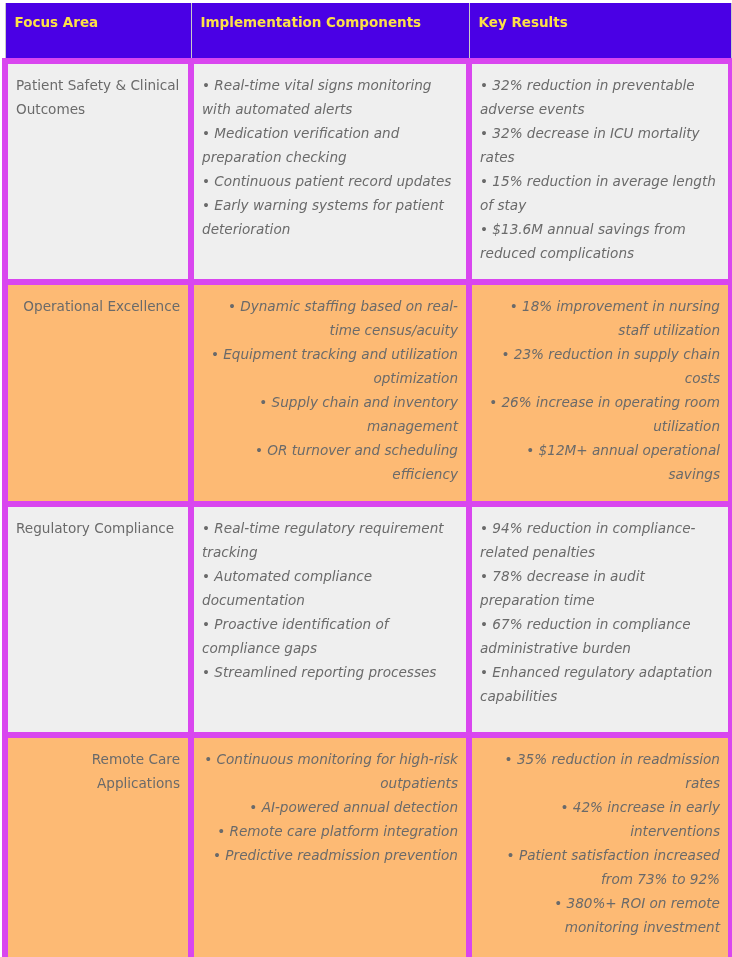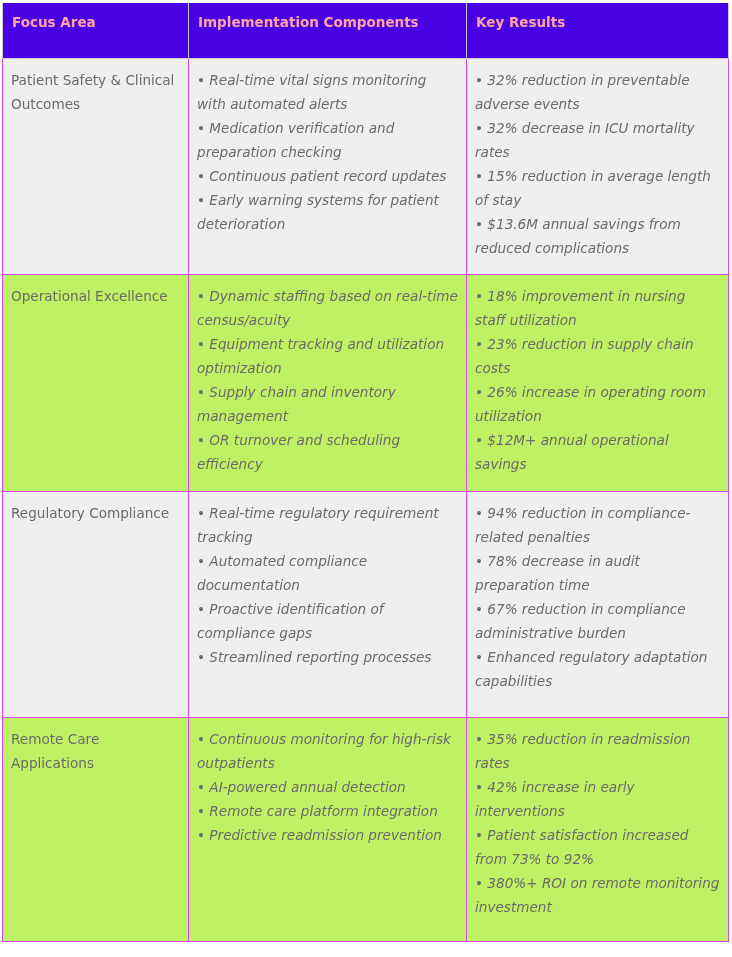--- a/index.html
+++ b/index.html
@@ -1,24 +1,24 @@
 <!DOCTYPE html>
 <html><head>
 <meta charset="utf-8">
 <style>
   html, body { margin:0; padding:0; background:#fff; }
   body { width:732px; height:957px; overflow:hidden; font-family:"DejaVu Sans", sans-serif; }
   table { position:absolute; left:2px; top:3px; border-collapse:collapse; width:726px; table-layout:fixed; }
   col.c1 { width:186px; } col.c2 { width:278px; } col.c3 { width:262px; }
-  th { background:#4a00e5; color:#fca5a5; text-align:left; font-weight:bold; font-size:13.5px;
+  th { background:#4a00e5; color:#fde047; text-align:left; font-weight:bold; font-size:13.5px;
        padding:11px 9px 0 9px; height:44px; vertical-align:top; border:1px solid #c9c9c9; border-top:none; }
-  td { vertical-align:top; border:1px solid #d946ef; color:#6a6a6a; font-size:13.6px; line-height:24px;
+  td { vertical-align:top; border:6px solid #d946ef; color:#6a6a6a; font-size:13.6px; line-height:24px;
        padding:9px 8px 8px 8px; }
   tr.gray td { background:#efefef; }
-  tr.white td { background:#bef264; }
+  tr.white td { background:#fdba74;text-align:right; }
   tr.r1 td { height:198px; } tr.r2 td { height:199px; } tr.r3 td { height:208px; } tr.r4 td { height:206px; }
   .item { display:block;font-style:italic; }
 </style>
 </head>
 <body>
 
 <table>
   <colgroup>
       <col class="c1">
       <col class="c2">

